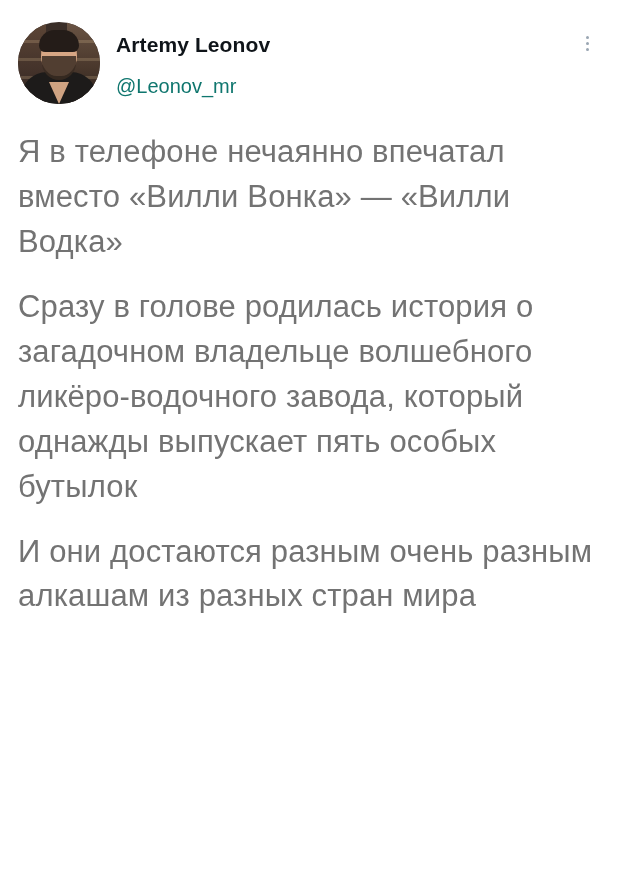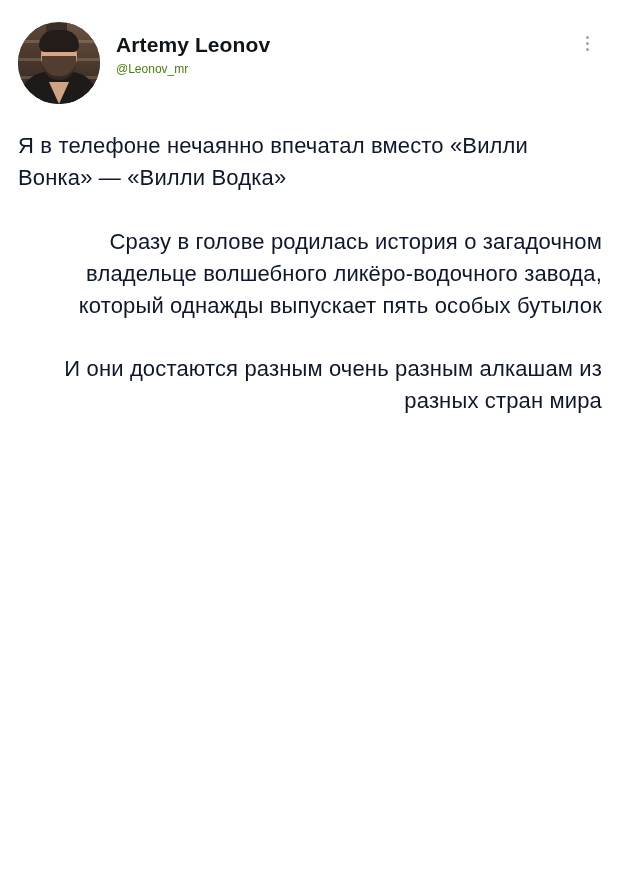--- a/index.html
+++ b/index.html
@@ -112,23 +112,23 @@
     padding-top: 10px;
     line-height: 1.25;
   }
   .display-name {
     font-size: 21px;
     font-weight: bold;
     color: #0f1419;
     letter-spacing: 0.1px;
   }
   .handle {
-    font-size: 12px;
-    color: #4d7c0f;
-    margin-top: 4px;
+    font-size: 20px;
+    color: #0f766e;
+    margin-top: 16px;
   }
   .more-btn {
     position: absolute;
     right: 4px;
     top: 8px;
     width: 22px;
     height: 26px;
     display: flex;
     flex-direction: column;
     align-items: center;
@@ -137,32 +137,31 @@
   }
   .more-btn span {
     display: block;
     width: 3px;
     height: 3px;
     border-radius: 50%;
     background: #9aa6b2;
   }
   .tweet-body {
     margin-top: 26px;
-    font-size: 22px;
+    font-size: 31px;
     line-height: 1.45;
-    color: #0f172a;
+    color: #737373;
     letter-spacing: 0.15px;
   }
   .para {
     margin: 0;
     white-space: pre-wrap;
   }
   .para + .para {
-    margin-top: 32px;
-    text-align: right;
+    margin-top: 20px;
   }
 </style>
 </head>
 <body>
 
 <div class="tweet">
 
   <div class="tweet-header">
 
     <div class="avatar">

